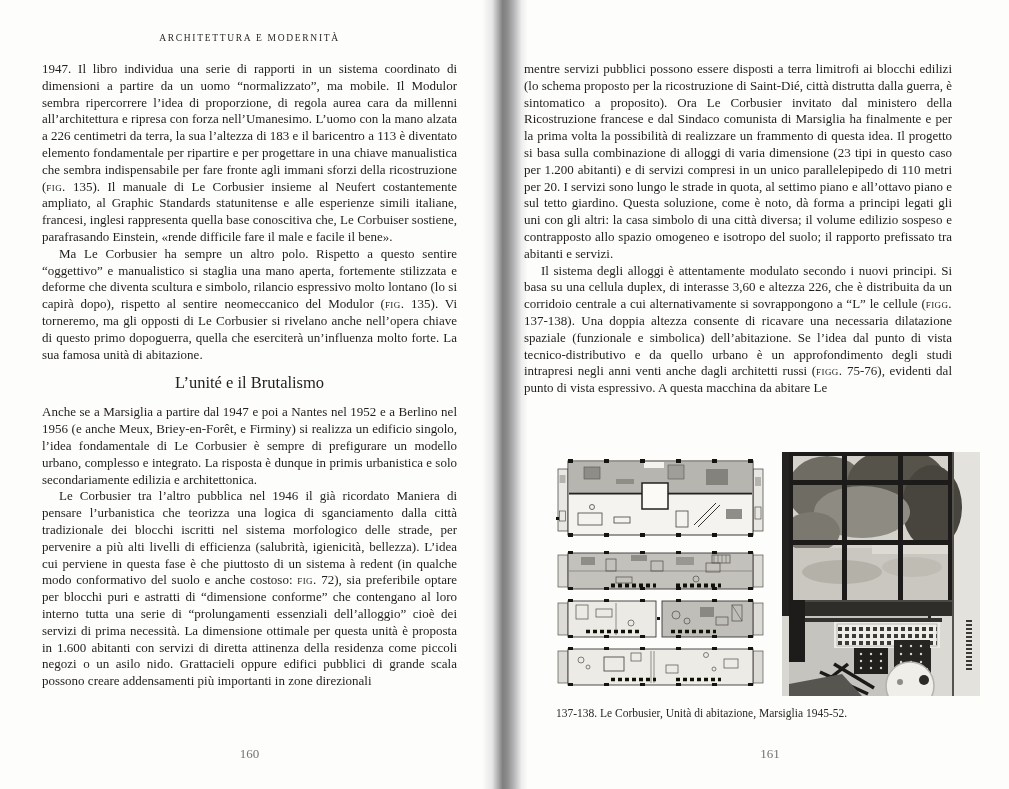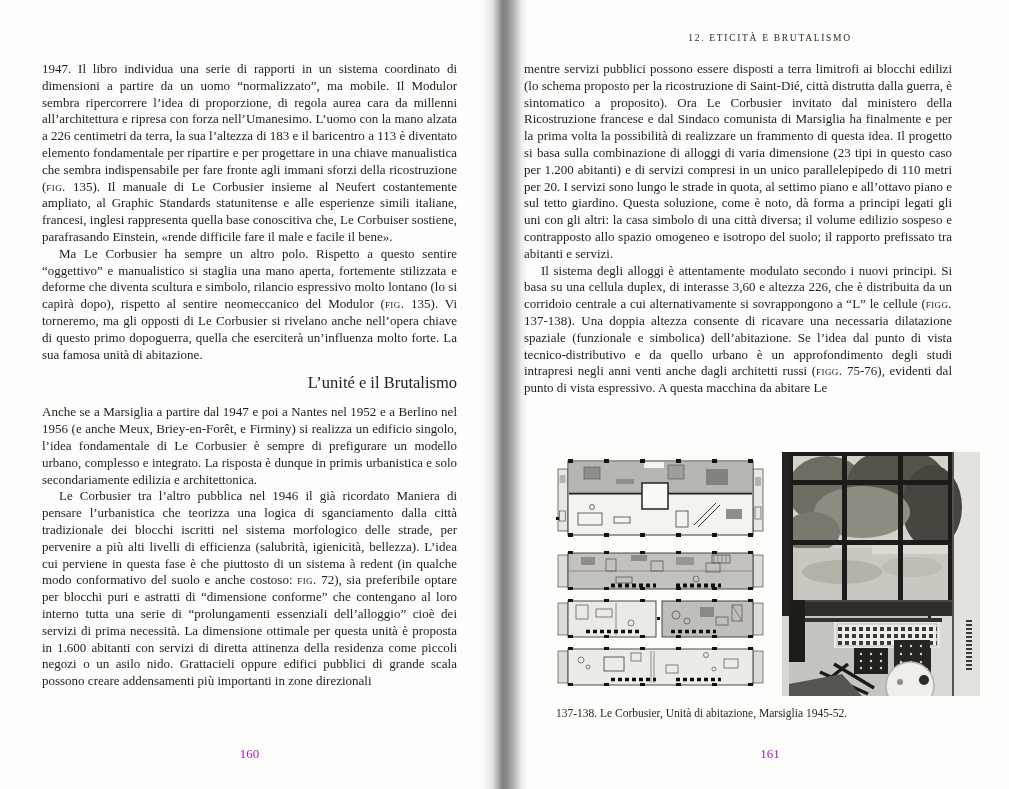--- a/index.html
+++ b/index.html
@@ -37,56 +37,56 @@
   }
   .text-col.left{left:42px;width:415px;}
   .text-col.right{left:524px;width:428px;}
   .para{margin:0;text-align:justify;}
   .para.indent{text-indent:17px;}
   .run-italic{}
   .run-smallcaps{font-variant:small-caps;letter-spacing:0.4px;margin-top:12px;}
   .section-heading{
     margin:10px 0 11px 0;
     font-size:16.5px;line-height:20px;
-    text-align:right;font-weight:normal;color:#211e1b;
+    text-align:center;font-weight:normal;color:#211e1b;
   }
   .figure-box{position:absolute;}
   #fig-plans{left:556px;top:455px;width:209px;height:236px;}
   #fig-photo{left:782px;top:452px;width:198px;height:244px;}
   .figure-caption{
     position:absolute;left:556px;top:707px;width:428px;
     font-size:11.5px;color:#2a2念724;text-align:left;color:#2a2722;
   }
   .page-number{
     position:absolute;top:746px;
-    font-size:13px;text-align:center;color:#a21caf;
+    font-size:13px;text-align:center;color:#737373;
   }
   .page-number.left{left:42px;width:415px;}
   .page-number.right{left:556px;width:428px;}
   svg{display:block;}
 </style>
 </head>
 <body>
 
 <div class="spread">
 
+  <div class="running-head left">ARCHITETTURA E MODERNITÀ</div>
 
   <div class="text-col left">
     <p class="para"><span>1947. Il libro individua una serie di rapporti in un sistema coordinato di dimensioni a partire da un uomo “normalizzato”, ma mobile. Il Modulor sembra ripercorrere l’idea di proporzione, di regola aurea cara da millenni all’architettura e ripresa con forza nell’Umanesimo. L’uomo con la mano alzata a 226 centimetri da terra, la sua l’altezza di 183 e il baricentro a 113 è diventato elemento fondamentale per ripartire e per progettare in una chiave manualistica che sembra indispensabile per fare fronte agli immani sforzi della ricostruzione (</span><span class="run-smallcaps">fig.</span><span> 135). Il manuale di Le Corbusier insieme al Neufert costantemente ampliato, al </span><span class="run-italic">Graphic Standards</span><span> statunitense e alle esperienze simili italiane, francesi, inglesi rappresenta quella base conoscitiva che, Le Corbuiser sostiene, parafrasando Einstein, «rende difficile fare il male e facile il bene».</span></p>
     <p class="para indent"><span>Ma Le Corbusier ha sempre un altro polo. Rispetto a questo sentire “oggettivo” e manualistico si staglia una mano aperta, fortemente stilizzata e deforme che diventa scultura e simbolo, rilancio espressivo molto lontano (lo si capirà dopo), rispetto al sentire neomeccanico del Modulor (</span><span class="run-smallcaps">fig.</span><span> 135). Vi torneremo, ma gli opposti di Le Corbusier si rivelano anche nell’opera chiave di questo primo dopoguerra, quella che eserciterà un’influenza molto forte. La sua famosa unità di abitazione.</span></p>
     <h2 class="section-heading">L’unité e il Brutalismo</h2>
     <p class="para"><span>Anche se a Marsiglia a partire dal 1947 e poi a Nantes nel 1952 e a Berlino nel 1956 (e anche Meux, Briey-en-Forêt, e Firminy) si realizza un edificio singolo, l’idea fondamentale di Le Corbusier è sempre di prefigurare un modello urbano, complesso e integrato. La risposta è dunque </span><span class="run-italic">in primis</span><span> urbanistica e solo secondariamente edilizia e architettonica.</span></p>
     <p class="para indent"><span>Le Corbusier tra l’altro pubblica nel 1946 il già ricordato </span><span class="run-italic">Maniera di pensare l’urbanistica</span><span> che teorizza una logica di sganciamento dalla città tradizionale dei blocchi iscritti nel sistema morfologico delle strade, per pervenire a più alti livelli di efficienza (salubrità, igienicità, bellezza). L’idea cui perviene in questa fase è che piuttosto di un sistema </span><span class="run-italic">à redent</span><span> (in qualche modo conformativo del suolo e anche costoso: </span><span class="run-smallcaps">fig.</span><span> 72), sia preferibile optare per blocchi puri e astratti di “dimensione conforme” che contengano al loro interno tutta una serie di “prolungamenti essenziali dell’alloggio” cioè dei servizi di prima necessità. La dimensione ottimale per questa unità è proposta in 1.600 abitanti con servizi di diretta attinenza della residenza come piccoli negozi o un asilo nido. Grattacieli oppure edifici pubblici di grande scala possono creare addensamenti più importanti in zone direzionali</span></p>
   </div>
 
   <div class="page-number left">160</div>
 
   <div class="gutter"></div>
 
-  <div class="running-head right">12. ETICITÀ E BRUTALISMO</div>
 
   <div class="text-col right">
     <p class="para"><span>mentre servizi pubblici possono essere disposti a terra limitrofi ai blocchi edilizi (lo schema proposto per la ricostruzione di Saint-Dié, città distrutta dalla guerra, è sintomatico a proposito). Ora Le Corbusier invitato dal ministero della Ricostruzione francese e dal Sindaco comunista di Marsiglia ha finalmente e per la prima volta la possibilità di realizzare un frammento di questa idea. Il progetto si basa sulla combinazione di alloggi di varia dimensione (23 tipi in questo caso per 1.200 abitanti) e di servizi compresi in un unico parallelepipedo di 110 metri per 20. I servizi sono lungo le strade in quota, al settimo piano e all’ottavo piano e sul tetto giardino. Questa soluzione, come è noto, dà forma a principi legati gli uni con gli altri: la casa simbolo di una città diversa; il volume edilizio sospeso e contrapposto allo spazio omogeneo e isotropo del suolo; il rapporto prefissato tra abitanti e servizi.</span></p>
     <p class="para indent"><span>Il sistema degli alloggi è attentamente modulato secondo i nuovi principi. Si basa su una cellula duplex, di interasse 3,60 e altezza 226, che è distribuita da un corridoio centrale a cui alternativamente si sovrappongono a “L” le cellule (</span><span class="run-smallcaps">figg.</span><span> 137-138). Una doppia altezza consente di ricavare una necessaria dilatazione spaziale (funzionale e simbolica) dell’abitazione. Se l’idea dal punto di vista tecnico-distributivo e da quello urbano è un approfondimento degli studi intrapresi negli anni venti anche dagli architetti russi (</span><span class="run-smallcaps">figg.</span><span> 75-76), evidenti dal punto di vista espressivo. A questa macchina da abitare Le</span></p>
   </div>
 
   <div class="figure-box" id="fig-plans">
     <svg width="209" height="236" viewBox="0 0 209 236">
 
       <g>

